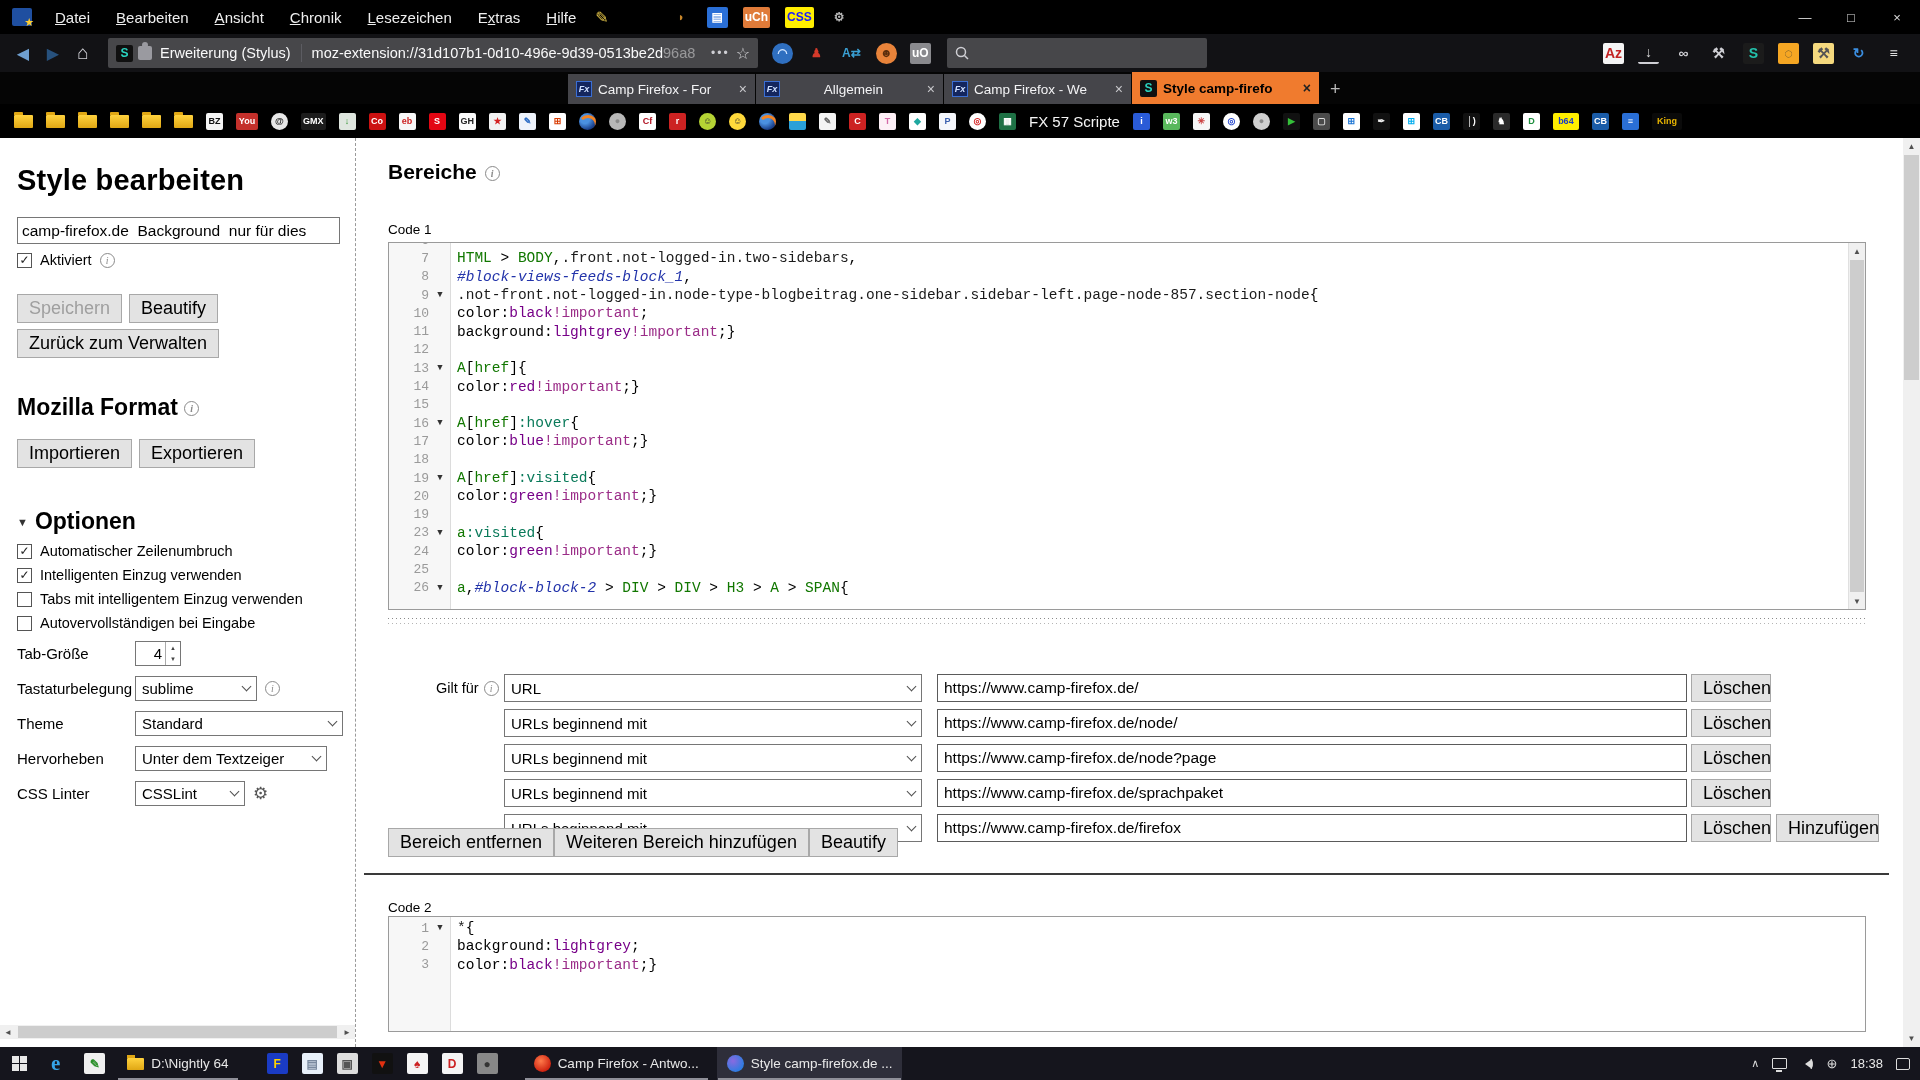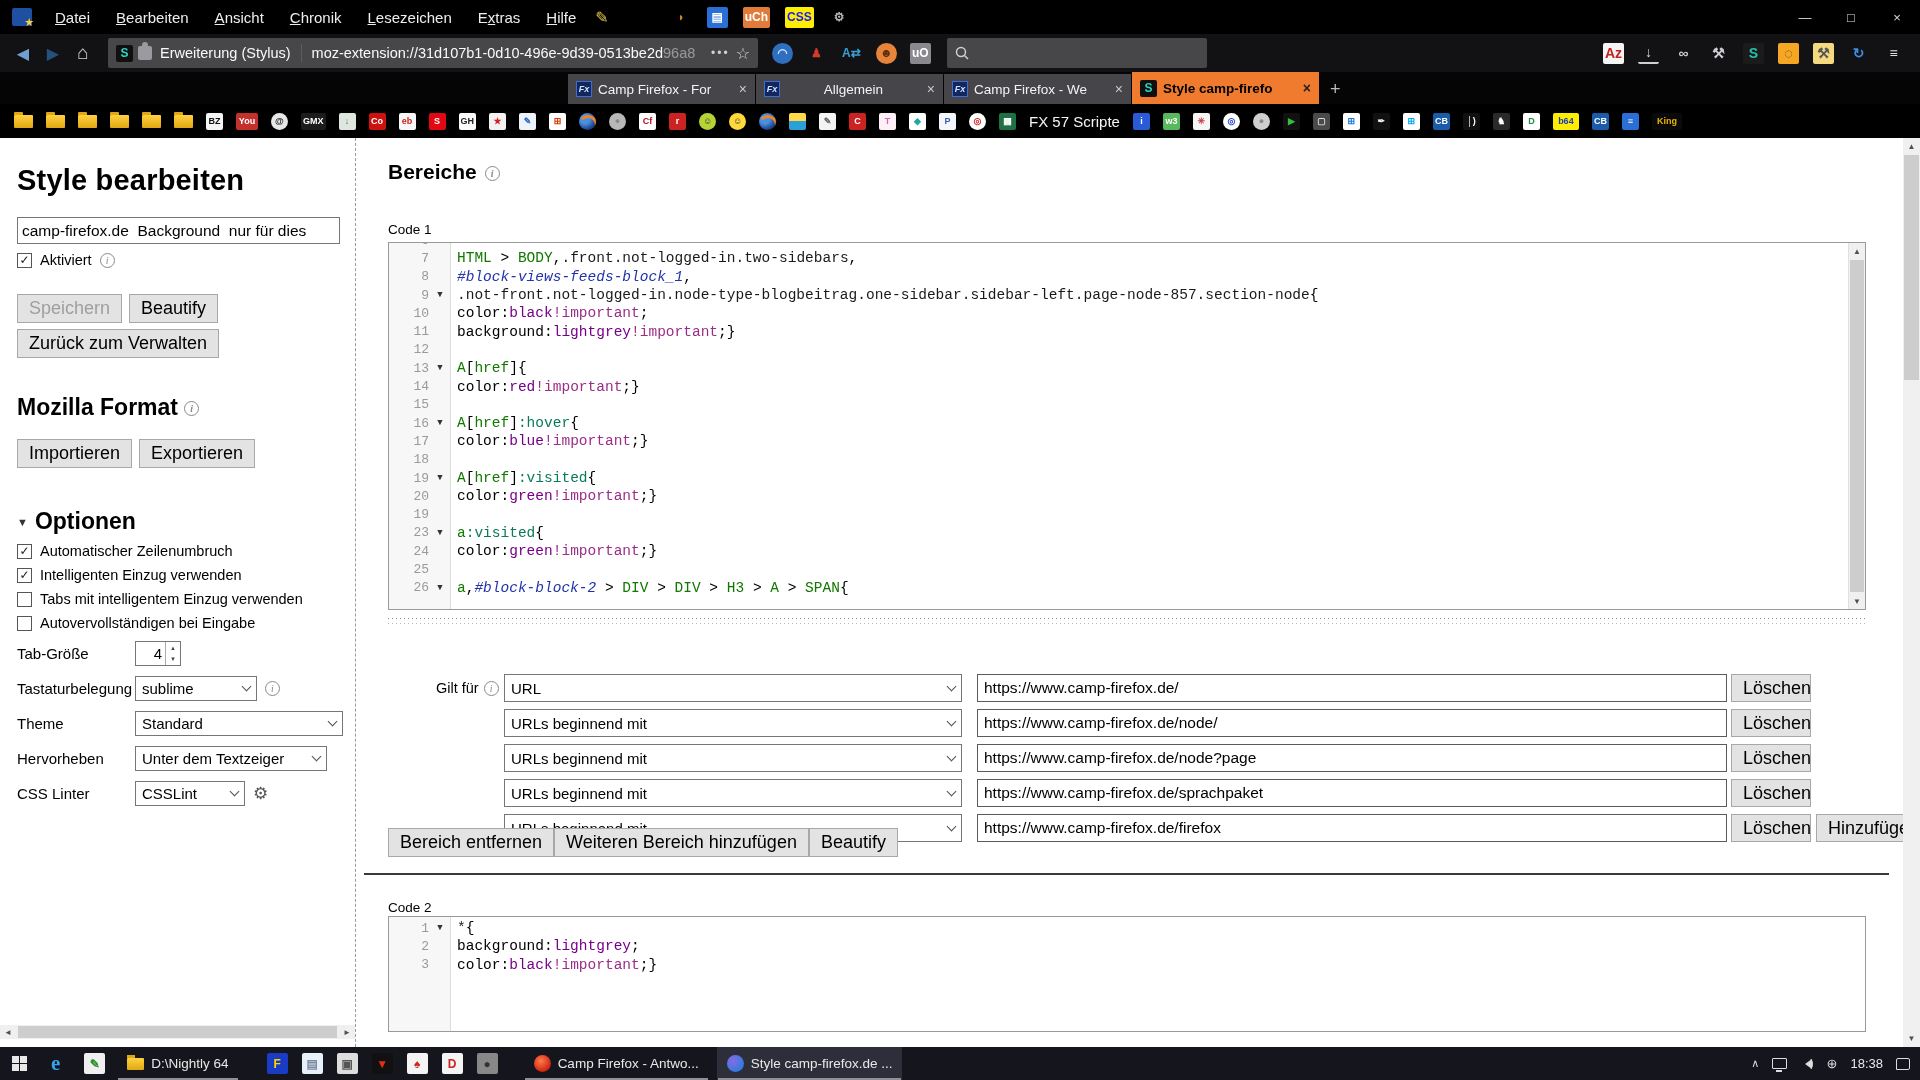--- a/index.html
+++ b/index.html
@@ -166,21 +166,21 @@
   .cm-vscroll .sb-thumb { position:absolute; top:17px; bottom:17px; left:1px; right:1px; background:#cdcdcd; }
 
   .resize-strip { position:absolute; left:31px; top:478px; width:1478px; height:8px;
                   background-image:repeating-linear-gradient(90deg,#8a8a8a 0 1px,transparent 1px 4px),
                                    repeating-linear-gradient(90deg,#b5b5b5 0 1px,transparent 1px 4px);
                   background-size:100% 1px,100% 1px; background-position:0 2px,0 7px; background-repeat:no-repeat; }
 
   #gilt-section { position:absolute; left:31px; top:536px; width:1478px;margin-left:48px; }
   .gilt-row { display:flex; align-items:center; margin-bottom:7px; }
   .gilt-label { width:68px; flex:none; font-size:14.5px; display:flex; align-items:center; gap:5px; }
-  .gilt-sel { width:458px; height:28px; flex:none; }
+  .gilt-sel { width:418px; height:28px; flex:none; }
   .gilt-input { width:750px; height:28px; border:1px solid #5a5a5a; font-size:15.5px; padding:0 6px;
                 margin-left:15px; font-family:"Liberation Sans",sans-serif; flex:none; }
   .gilt-del { margin-left:4px; width:80px; height:28px; flex:none; }
   .gilt-add { margin-left:5px; width:103px; height:28px; flex:none; }
   #gilt-buttons { position:absolute; left:31px; top:690px; display:flex; }
 
   #section-divider { position:absolute; left:7px; top:735px; width:1525px; border-top:2px solid #3a3a3a; }
 
   
   #taskbar { position:absolute; left:0; right:0; bottom:0; height:33px; background:#15151d;

